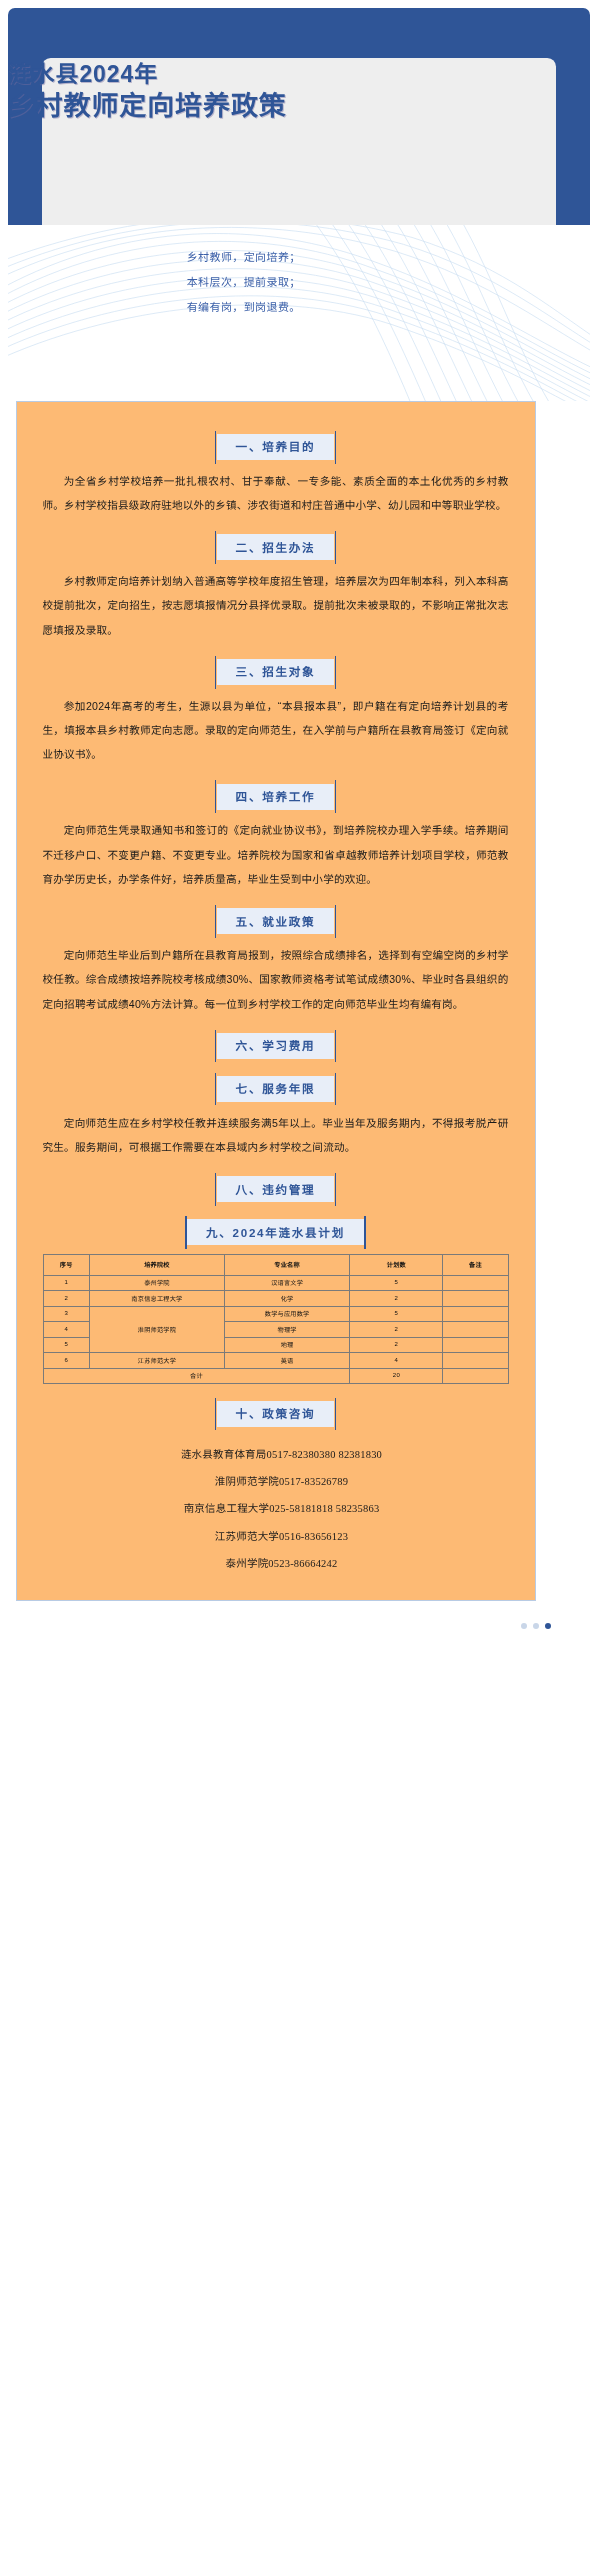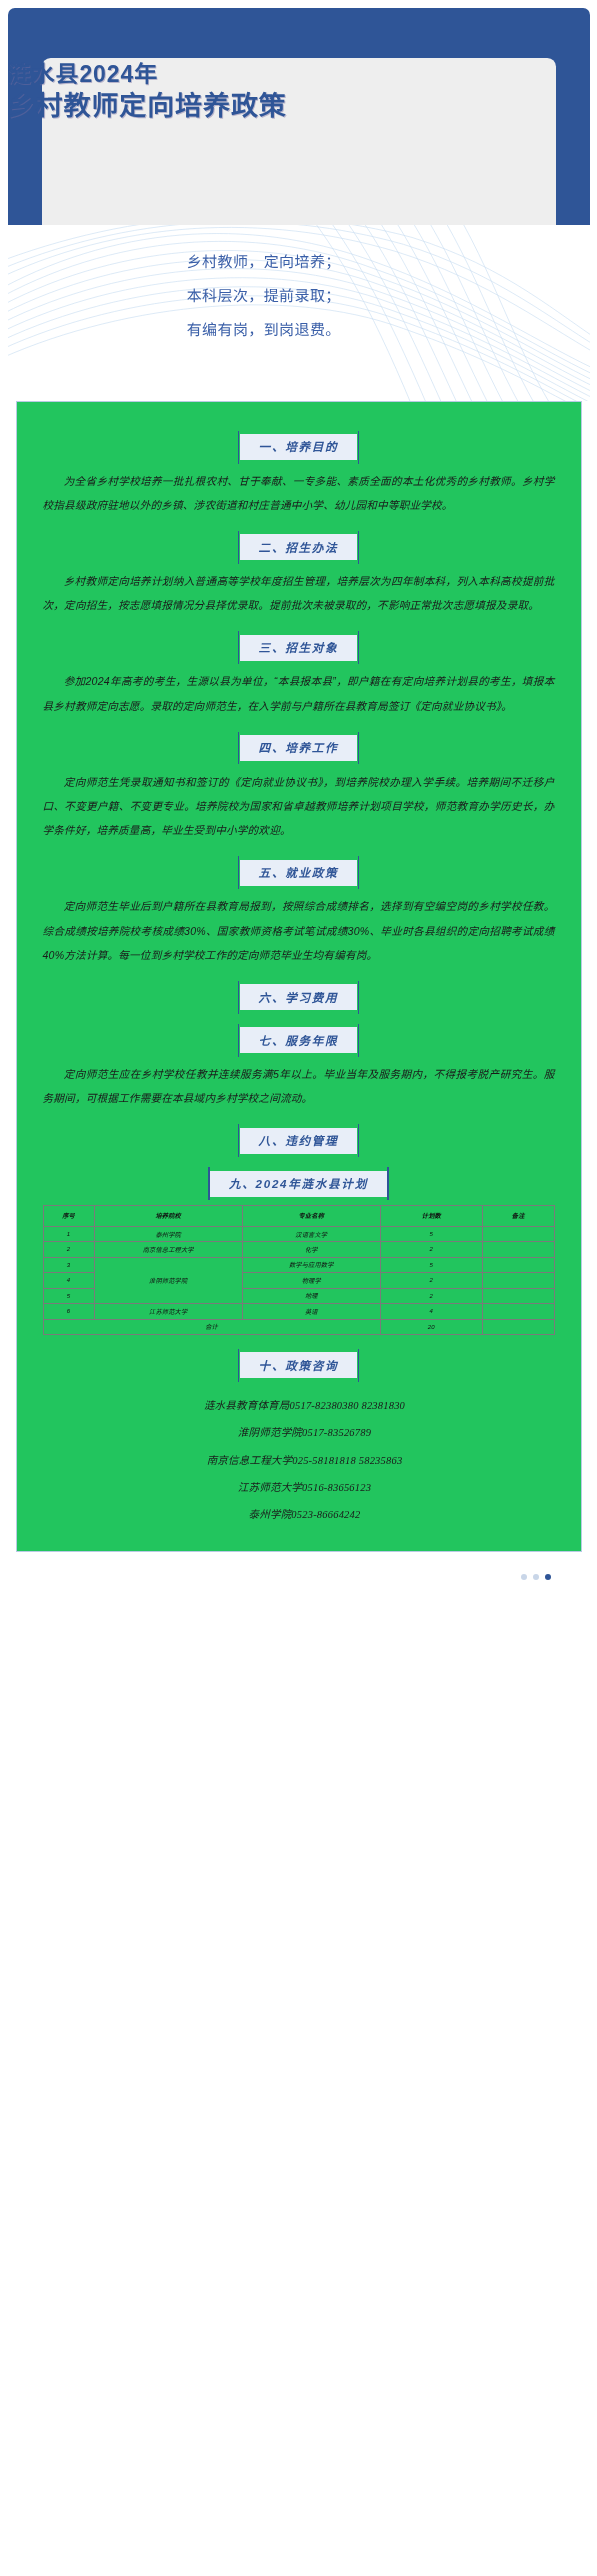--- a/index.html
+++ b/index.html
@@ -66,21 +66,21 @@
   .hero svg { position: absolute; left: 0; top: -34px; width: 582px; height: 215px; }
 
   .slogan {
     position: relative;
     z-index: 3;
     padding-top: 20.6px;
     padding-left: 179px;
   }
   .slogan-line {
     color: #3a5fa8;
-    font-size: 15px;
+    font-size: 11px;
     line-height: 2.25;
     letter-spacing: 0.4px;
   }
 
   
   .intro {
     position: relative;
     z-index: 3;
     width: 582px;
     margin: 0 7.7px;
@@ -92,26 +92,25 @@
     font-size: 10.7px;
     line-height: 2.35;
     text-align: justify;
     text-indent: 2em;
     letter-spacing: 0.2px;
   }
 
   
   .body-card {
     position: relative;
-    width: 566px;
+    width: 520px;
     margin: 0 15.5px 0 15.5px;
     border: 0.9px solid #b8cbe4;
-    background: #22c55e;
+    background: #fdba74;
     padding: 15.5px 0 22.3px 0;
-    font-style: italic;
   }
 
   .section { padding: 0 26px; }
 
   .sec-head {
     display: flex;
     justify-content: center;
     margin: 17px 0 8.6px 0;
   }
   .sec-head-box {

